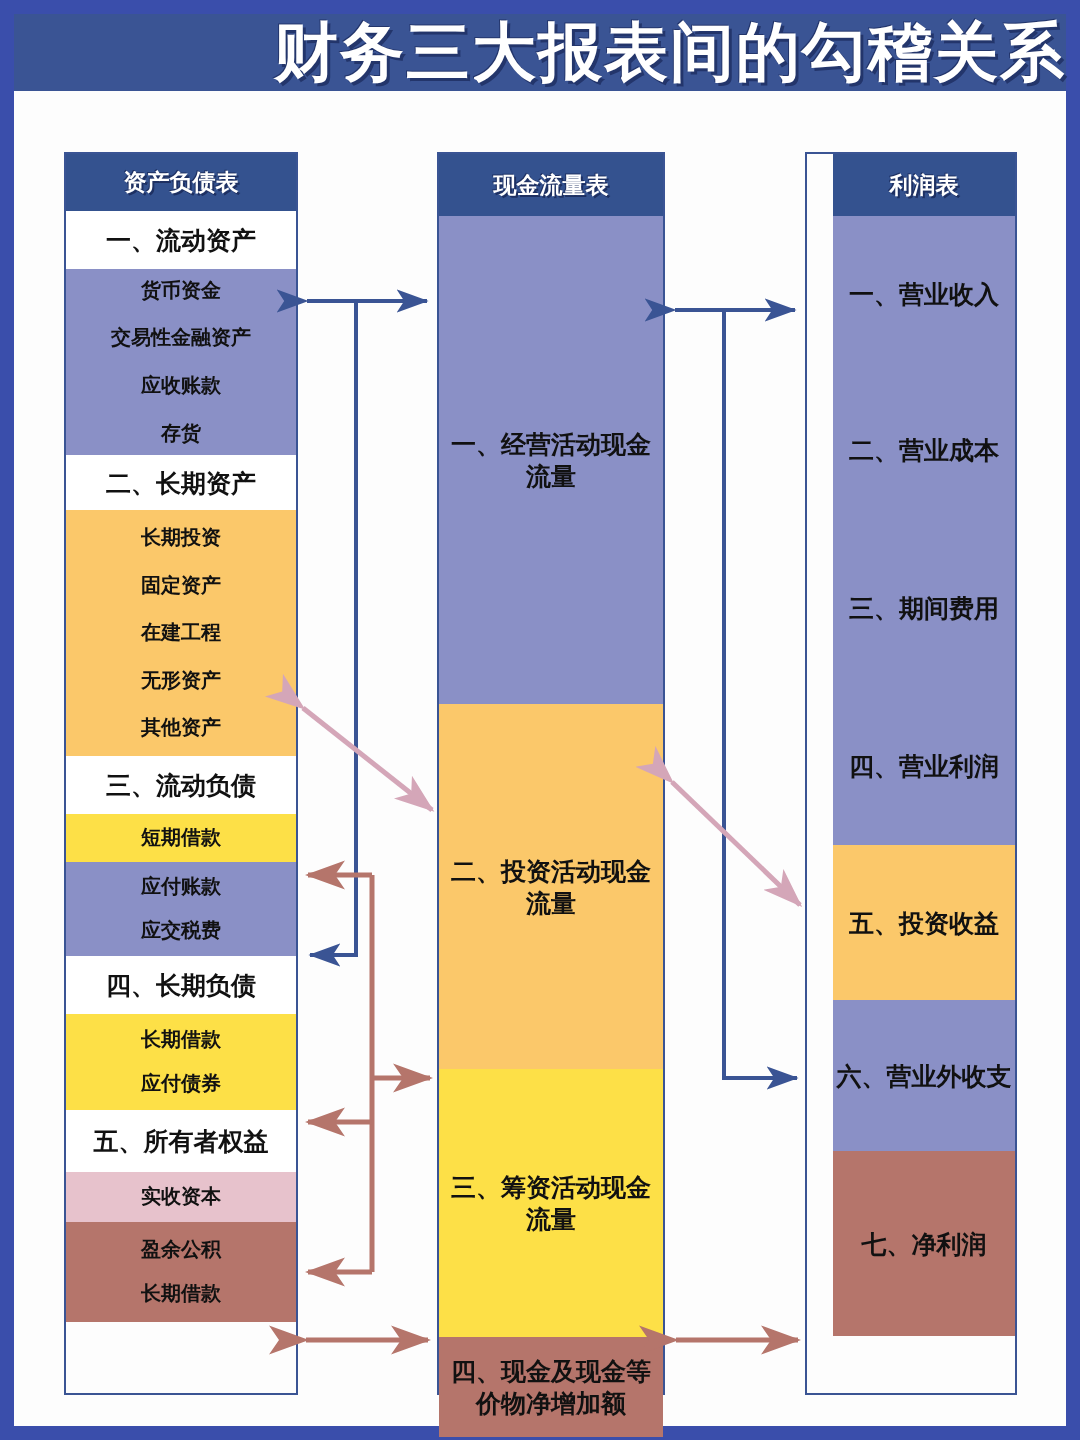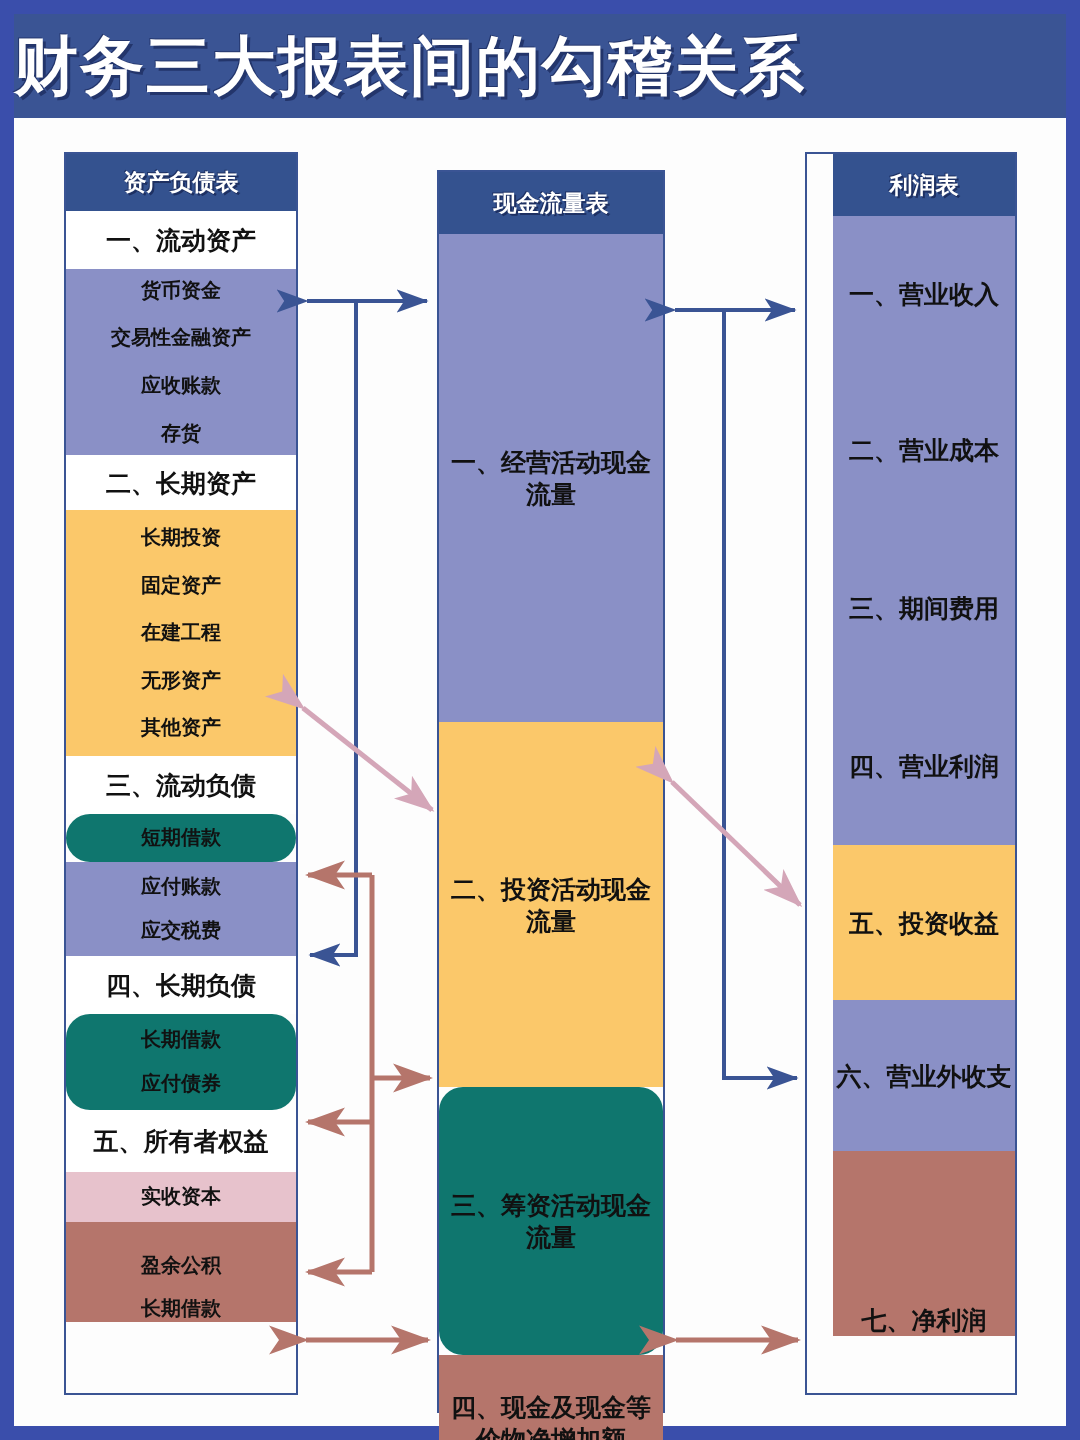--- a/index.html
+++ b/index.html
@@ -14,41 +14,41 @@
     position: absolute;
     left: 14px; top: 14px;
     width: 1052px; height: 1412px;
     background: #fdfdfd;
   }
 
   
   #title-banner {
     position: absolute;
     left: 14px; top: 14px;
-    width: 1052px; height: 104px;
+    width: 1052px; height: 77px;
     background: #3a5494;
-    display: flex; align-items: center; justify-content: flex-start;
+    display: flex; align-items: center; justify-content: flex-end;
   }
   #title-text {
     color: #ffffff;
     font-size: 64px;
     font-weight: bold;
     letter-spacing: 2px;
     text-shadow: 3px 3px 0 #23356b, -1px -1px 0 #23356b;
     white-space: nowrap;
   }
 
   
   .column {
     position: absolute;
     border: 2px solid #3a5494;
     display: flex; flex-direction: column;
   }
   #col-balance { left: 64px;  top: 152px; width: 234px; height: 1243px; }
-  #col-cash    { left: 437px; top: 152px; width: 228px; height: 1243px; margin-top: 18px; }
+  #col-cash    { left: 437px; top: 152px; width: 228px; height: 1243px; }
   #col-income  { left: 805px; top: 152px; width: 212px; height: 1243px; padding-left: 26px; }
 
   .col-header {
     background: #34528f;
     color: #ffffff;
     font-size: 23px;
     font-weight: bold;
     display: flex; align-items: center; justify-content: center;
     text-shadow: 2px 2px 0 #1e3062, -1px -1px 0 #1e3062;
     flex: 0 0 auto;
@@ -65,23 +65,23 @@
     text-align: center;
     line-height: 1.28;
     flex: 0 0 auto;
   }
   .band .row { width: 100%; }
 
   
   .bg-white  { background: #ffffff; }
   .bg-peri   { background: #8a90c6; }
   .bg-orange { background: #fbc86a; }
-  .bg-pink   { background: #0f766e; border-radius: 24px; }
+  .bg-pink   { background: #fde047; }
   .bg-pink2  { background: #e7c2cc; }
-  .bg-maroon { background: #b5756b; justify-content: flex-end; }
+  .bg-maroon { background: #b5756b; }
 
   .fs-head { font-size: 25px; }
   .fs-item { font-size: 20px; }
   .fs-big  { font-size: 25px; }
 
   .item-gap > .row + .row { margin-top: 22px; }
   .item-gap2 > .row + .row { margin-top: 18px; }
 
   
   #arrows {

